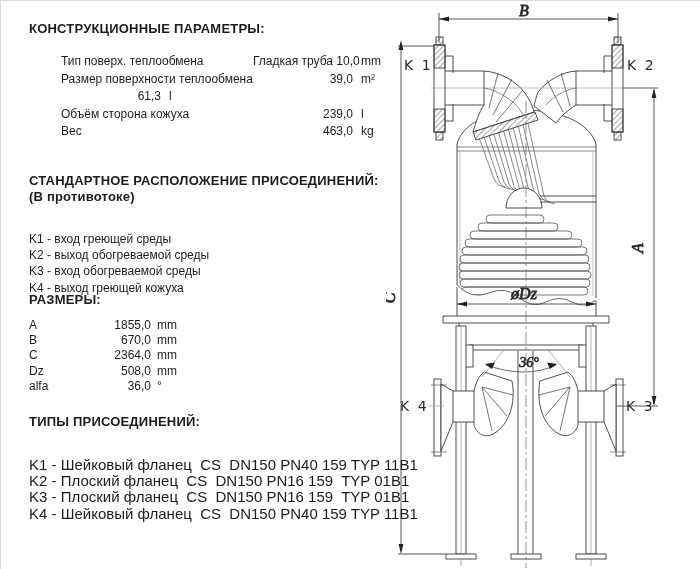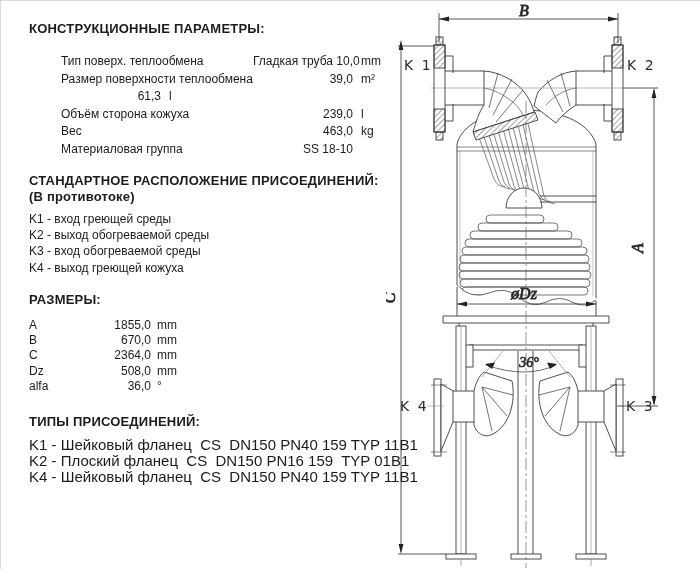--- a/index.html
+++ b/index.html
@@ -10,21 +10,21 @@
   .ptable{position:absolute;left:28px;margin-left:32px;}
   .prow{display:flex;line-height:17.5px;font-size:12px;}
   .plabel{width:192px;}
   .pval{width:100px;text-align:right;white-space:nowrap;}
   .punit{padding-left:8px;width:36px;white-space:nowrap;}
   .dtable{position:absolute;left:28px;}
   .drow{display:flex;line-height:15.2px;font-size:12px;}
   .dlabel{width:50px;}
   .dval{width:72px;text-align:right;white-space:nowrap;}
   .dunit{padding-left:6px;}
-  .list{position:absolute;left:28px;font-size:12px;}
+  .list{position:absolute;left:28px;font-size:12px;margin-top:20px;}
   .litem{line-height:16.2px;white-space:pre;}
   .clist{font-size:15px;}
   #drawing{position:absolute;left:385px;top:0;}
   svg text{fill:#1f1f1f;}
   .dimtxt{font-family:"Liberation Serif",serif;font-style:italic;font-size:16px;}
   .dimtxt-s{font-family:"Liberation Serif",serif;font-style:italic;font-size:14px;}
   .ktxt{font-family:"DejaVu Sans",sans-serif;font-size:14px;letter-spacing:2px;fill:#2a2a2a;}
 </style>
 </head>
 <body>
@@ -50,25 +50,20 @@
     <div class="prow">
       <span class="plabel">Объём сторона кожуха</span>
       <span class="pval">239,0</span>
       <span class="punit">l</span>
     </div>
     <div class="prow">
       <span class="plabel">Вес</span>
       <span class="pval">463,0</span>
       <span class="punit">kg</span>
     </div>
-    <div class="prow">
-      <span class="plabel">Материаловая группа</span>
-      <span class="pval">SS 18-10</span>
-      <span class="punit"></span>
-    </div>
   </div>
 
   <div class="sec-title" style="top:172px">СТАНДАРТНОЕ РАСПОЛОЖЕНИЕ ПРИСОЕДИНЕНИЙ:</div>
   <div class="sec-title" style="top:188px">(В противотоке)</div>
   <div class="list" style="top:210px">
     <div class="litem">K1 - вход греющей среды</div>
     <div class="litem">K2 - выход обогреваемой среды</div>
     <div class="litem">K3 - вход обогреваемой среды</div>
     <div class="litem">K4 - выход греющей кожуха</div>
   </div>
@@ -99,20 +94,21 @@
       <span class="dlabel">alfa</span>
       <span class="dval">36,0</span>
       <span class="dunit">°</span>
     </div>
   </div>
 
   <div class="sec-title" style="top:413px">ТИПЫ ПРИСОЕДИНЕНИЙ:</div>
   <div class="list clist" style="top:436px">
     <div class="litem">K1 - Шейковый фланец  CS  DN150 PN40 159 TYP 11B1</div>
     <div class="litem">K2 - Плоский фланец  CS  DN150 PN16 159  TYP 01B1</div>
+    <div class="litem">K3 - Плоский фланец  CS  DN150 PN16 159  TYP 01B1</div>
     <div class="litem">K4 - Шейковый фланец  CS  DN150 PN40 159 TYP 11B1</div>
   </div>
 
   <svg id="drawing" width="315" height="569" viewBox="0 0 315 569">
     <defs>
       <pattern id="hat" width="4" height="4" patternUnits="userSpaceOnUse" patternTransform="rotate(45)">
         <rect width="4" height="4" fill="#ffffff"></rect>
         <line x1="0" y1="0" x2="0" y2="4" stroke="#4a4a4a" stroke-width="1"></line>
       </pattern>
     </defs>

